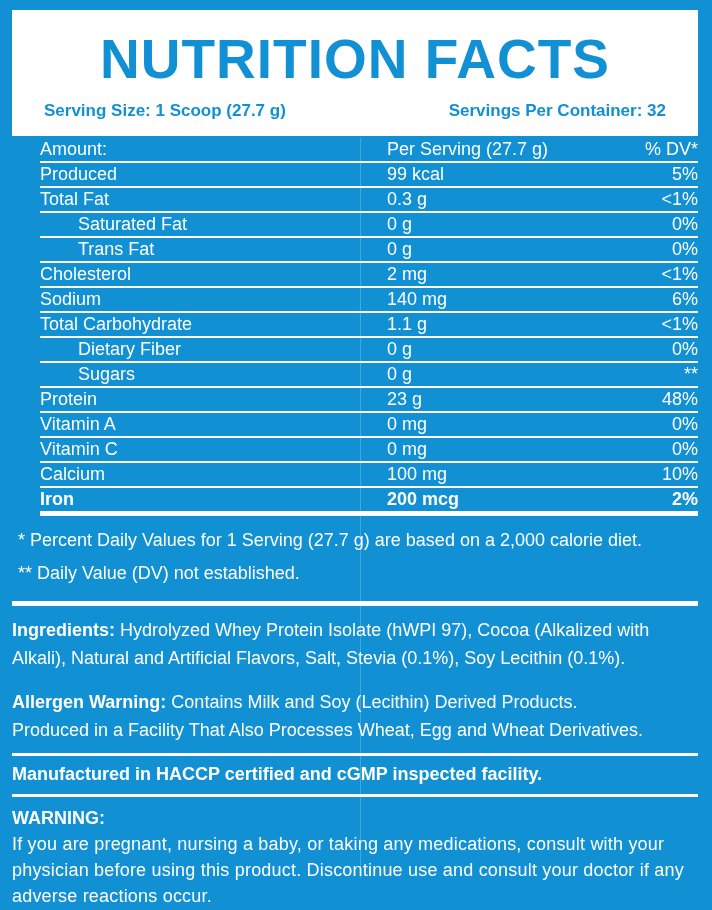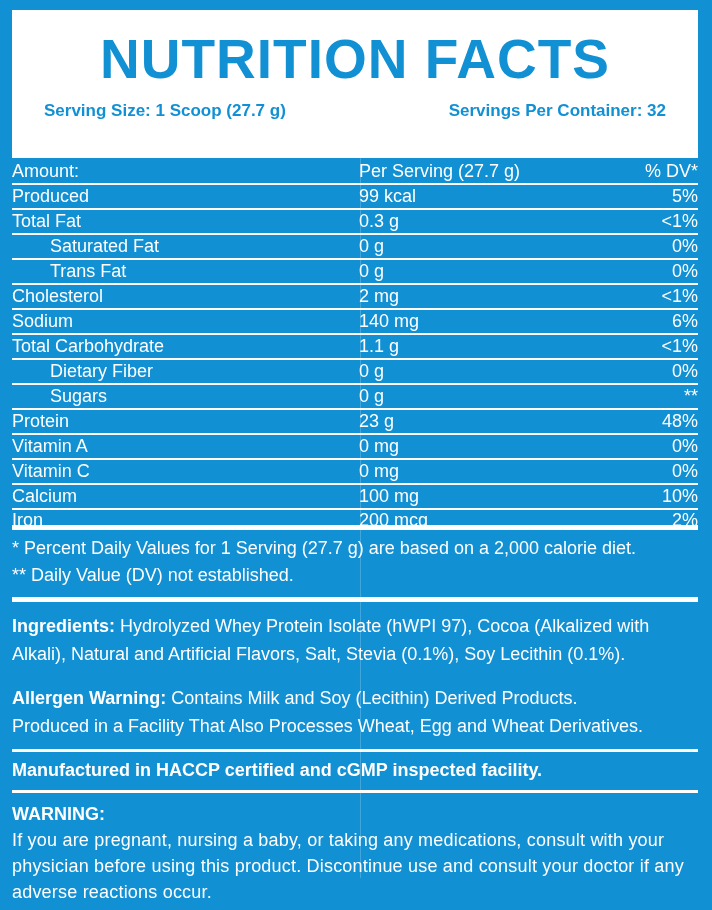--- a/index.html
+++ b/index.html
@@ -5,45 +5,45 @@
   html, body { margin: 0; padding: 0; }
   body {
     width: 712px; height: 910px;
     background: #1290D4;
     font-family: "Liberation Sans", sans-serif;
     position: relative; overflow: hidden;
   }
   .page { position: absolute; inset: 0; padding: 10px 14px 0 12px; box-sizing: border-box; }
 
   
-  .header-box { background: #FFFFFF; height: 148px; box-sizing: border-box; margin-bottom: 2px; }
+  .header-box { background: #FFFFFF; height: 126px; box-sizing: border-box; margin-bottom: 2px; }
   .title {
     color: #1290D4; font-weight: bold; font-size: 55px; line-height: 58px;
     letter-spacing: 1px; text-align: center; padding-top: 20px; white-space: nowrap;
   }
   .serving-row {
     display: flex; justify-content: space-between;
     padding: 13px 32px 0 32px; color: #1290D4;
     font-size: 17px; font-weight: bold;
   }
 
   
-  .nf-table { color: #FFFFFF; }
+  .nf-table { color: #FFFFFF; margin-left: 28px; }
   .nf-row {
     display: grid; grid-template-columns: 347px 1fr auto;
     align-items: center; height: 25px; box-sizing: border-box;
     border-bottom: 2px solid #FFFFFF; font-size: 18px;
   }
   .nf-row .c-dv { text-align: left; }
   .nf-row.indent .c-name { padding-left: 38px; }
-  .nf-row.last { height: 20px; border-bottom-width: 5px; }
+  .nf-row.last { height: 28px; border-bottom-width: 5px; font-weight: bold; }
 
   
   .footnotes { border-bottom: 5px solid #FFFFFF; padding: 5px 0 8px; }
-  .footnotes p { margin: 0; font-size: 18px; line-height: 27px; color: #FFFFFF; }
+  .footnotes p { margin: 6px; font-size: 18px; line-height: 27px; color: #FFFFFF; }
 
   
   .para { color: #FFFFFF; font-size: 18px; line-height: 28px; margin: 10px 0 0; }
   .para b { font-weight: bold; }
   .allergen { margin-top: 16px; }
   .al-line { display: block; }
 
   .manufactured {
     margin-top: 9px; border-top: 3px solid #FFFFFF; border-bottom: 3px solid #FFFFFF;
     padding: 8px 0 9px; font-weight: bold; font-size: 18px; color: #FFFFFF;

